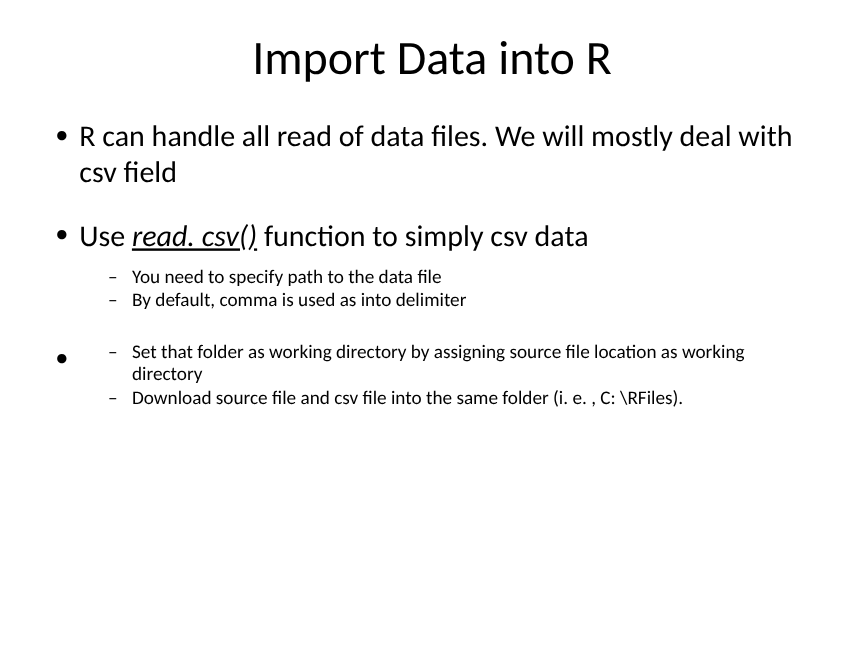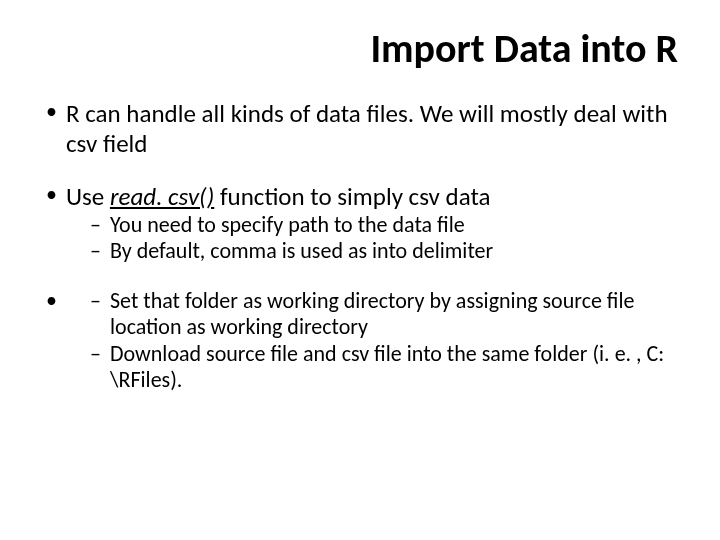--- a/index.html
+++ b/index.html
@@ -12,23 +12,23 @@
     color: #000;
   }
   .slide {
     box-sizing: border-box;
     width: 720px;
     height: 540px;
     padding: 24px 42px 20px 42px;
   }
   .title {
     font-size: 40px;
-    text-align: right;
+    text-align: center;
     margin: 0 0 26px 0;
-    font-weight: 700;
+    font-weight: 400;
   }
   ul.top {
     list-style: none;
     margin: 0;
     padding: 0;
     font-size: 25px;
     line-height: 1.18;
   }
   ul.top > li {
     position: relative;
@@ -37,23 +37,23 @@
   }
   ul.top > li::before {
     content: "•";
     position: absolute;
     left: 4px;
     top: 0;
     font-size: 22px;
   }
   ul.sub {
     list-style: none;
-    margin: 0 0 0 0;
+    margin: 11px 0 0 0;
     padding: 0 0 0 24px;
-    font-size: 22px;
+    font-size: 16px;
     line-height: 1.18;
   }
   ul.sub > li {
     position: relative;
     padding-left: 20px;
     margin-bottom: 1px;
   }
   ul.sub > li::before {
     content: "–";
     position: absolute;
@@ -66,21 +66,21 @@
 </head>
 <body>
 
 <div class="slide">
 
   <h1 class="title">Import Data into R</h1>
 
   <ul class="top">
 
     <li>
-      <span>R can handle all kinds of data files. We will mostly deal with </span><span class="i">csv</span><span> field</span>
+      <span>R can handle all read of data files. We will mostly deal with </span><span class="i">csv</span><span> field</span>
     </li>
 
     <li>
       <span>Use </span><span class="biu">read. csv()</span><span> function to simply csv data</span>
       <ul class="sub">
         <li>You need to specify path to the data file</li>
         <li>By default, comma is used as into delimiter</li>
       </ul>
     </li>
 

